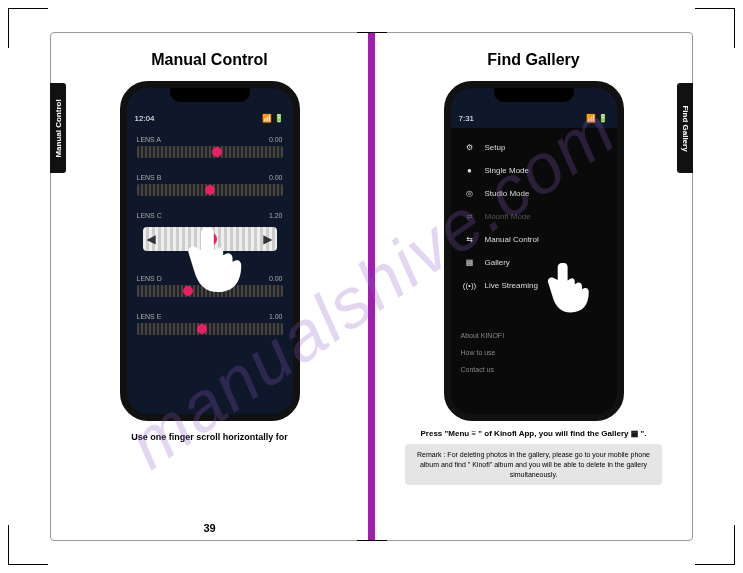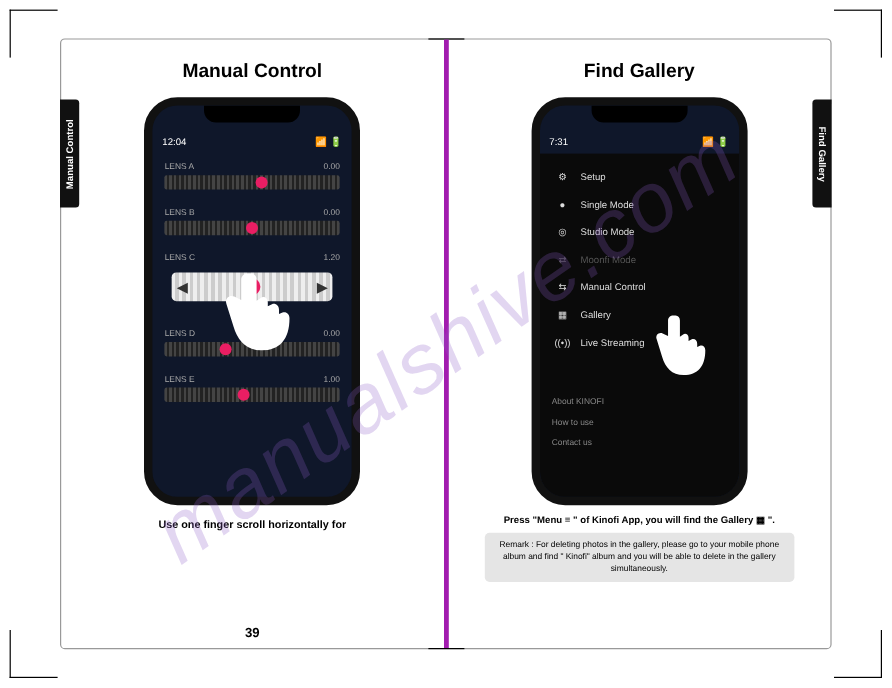--- a/index.html
+++ b/index.html
@@ -23,21 +23,21 @@
   .corner.bl { bottom: 8px; left: 8px; border-bottom-width:1px; border-left-width:1px; }
   .corner.br { bottom: 8px; right: 8px; border-bottom-width:1px; border-right-width:1px; }
   .spread {
     position: absolute;
     top: 32px; left: 50px; right: 50px; bottom: 32px;
     border: 1px solid #999;
     border-radius: 4px;
     display: flex;
   }
   .page { flex: 1; position: relative; padding: 12px 16px 28px 16px; }
-  .page + .page { border-left: 4px solid #a21caf; }
+  .page + .page { border-left: 7px solid #a21caf; }
   .side-tab {
     position: absolute;
     top: 50px;
     width: 16px; height: 90px;
     background: #111;
     color: #fff;
     font-size: 8px;
     display: flex;
     align-items: center;
     justify-content: center;

